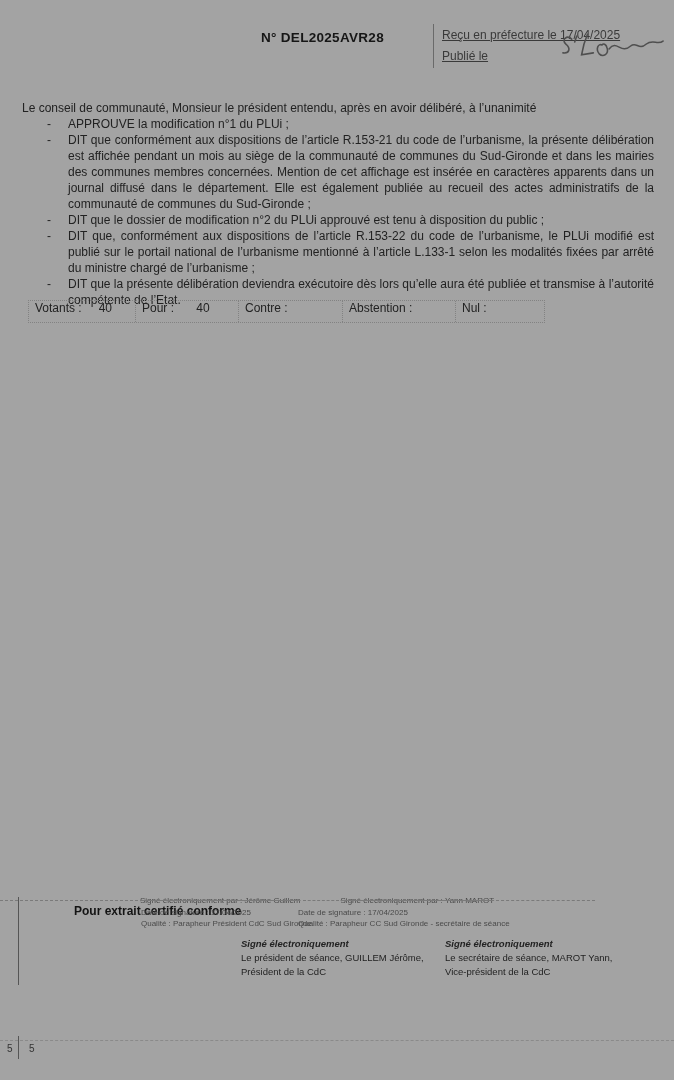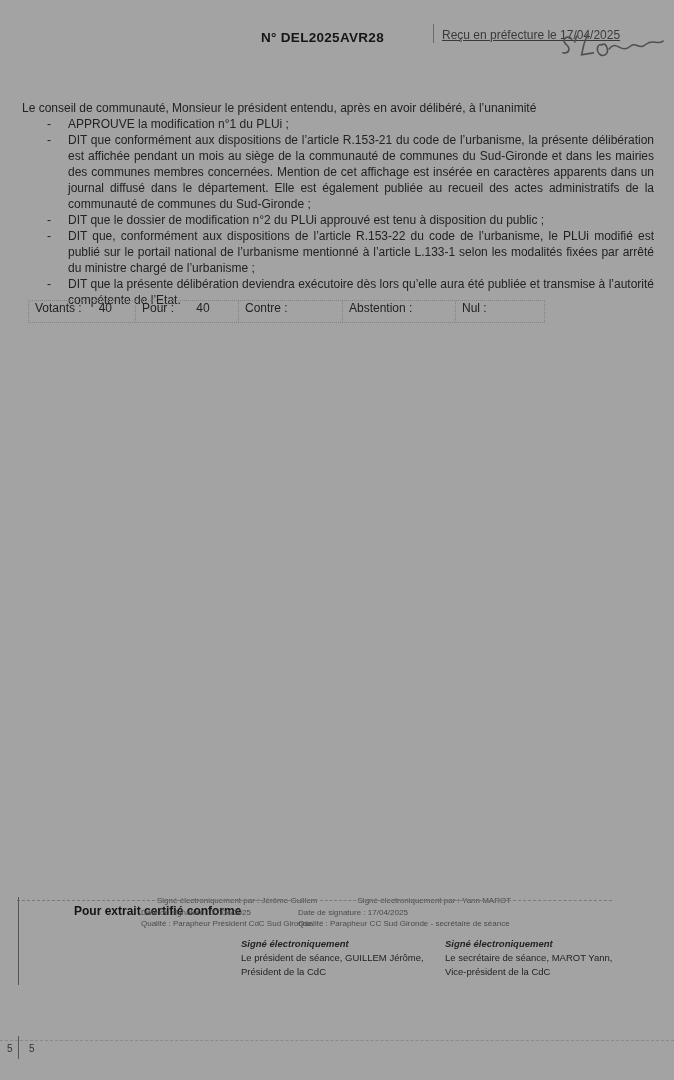--- a/index.html
+++ b/index.html
@@ -40,21 +40,21 @@
   }
   .cell { display:flex; align-items:flex-start; border-right:1px dotted #828282; padding:0 6px; box-sizing:border-box; }
   .cell:last-child { border-right:none; }
   .cell.c0 { width:107px; } .cell.c1 { width:103px; } .cell.c2 { width:104px; }
   .cell.c3 { width:113px; } .cell.c4 { width:88px; }
   .cv { flex:1; text-align:center; }
 
   
   .footer-line {
     position:absolute; left:0; top:896px; width:595px;
-    display:flex; align-items:center; font-size:8px; color:#4a4a4a;padding-left:17px;
+    display:flex; align-items:center; font-size:8px; color:#4a4a4a;
   }
   .dashfill { border-top:1px dashed #7a7a7a; height:0; }
   .f1 { width:138px; } .f2 { width:36px; } .f3 { flex:1; }
   .dashtext {
     white-space:nowrap; padding:0 2px;
     text-decoration:line-through; text-decoration-color:#7a7a7a;
   }
   .footer-left-border { position:absolute; left:18px; top:897px; height:88px; border-left:1px solid #555; }
   .certify { position:absolute; left:74px; top:904px; font-size:12px; font-weight:bold; color:#141414;text-align:center; }
   .estamp { position:absolute; font-size:8px; line-height:11px; color:#4a4a4a; white-space:nowrap; }
@@ -74,20 +74,21 @@
 </style>
 </head>
 <body>
 
 <div class="page">
 
   <div class="doc-title">N° DEL2025AVR28</div>
 
   <div class="stamp-box">
     <div class="stamp-line">Reçu en préfecture le 17/04/2025</div>
+    <div class="stamp-line stamp-published">Publié le</div>
   </div>
 
   <svg class="scribble" viewBox="0 0 110 34" fill="none" stroke="#4f4f4f" stroke-width="1.6" stroke-linecap="round">
     <path d="M14,11 C9,6 3,12 8,16 C13,20 12,26 5,25"></path>
     <path d="M19,8 L17,14"></path>
     <path d="M30,6 C27,13 25,21 24,27 L36,25"></path>
     <path d="M45,17 C41,15 38,21 42,26 C46,30 52,26 50,20 C49,16 46,15 45,17"></path>
     <path d="M52,21 C60,11 64,27 74,18 C80,13 82,23 90,16 C96,11 102,17 107,13"></path>
   </svg>
 

